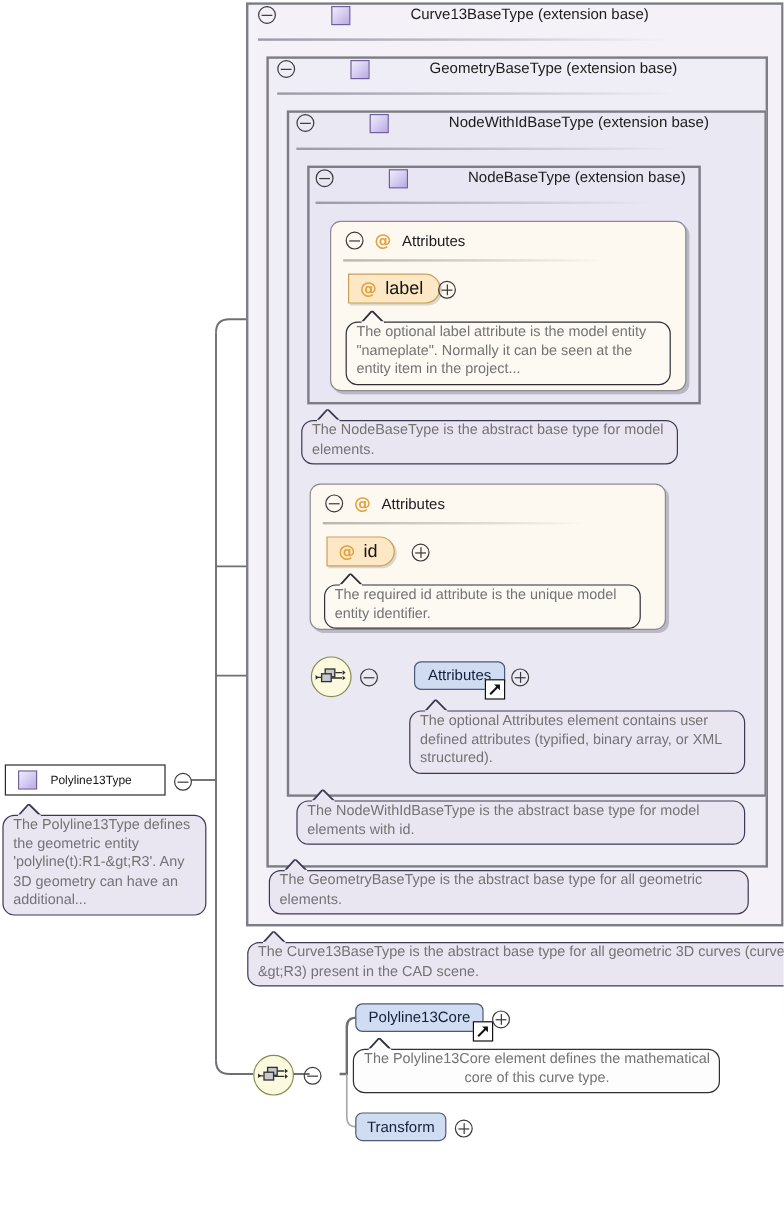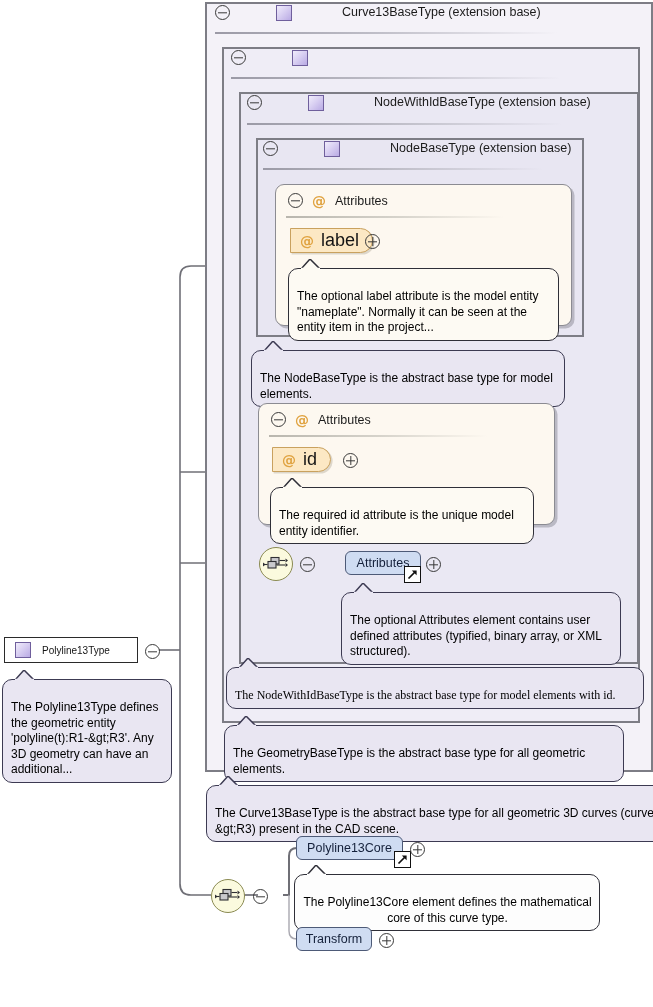--- a/index.html
+++ b/index.html
@@ -42,41 +42,41 @@
   .at-sym{color:#e0a341;font-size:14px;font-weight:bold;line-height:1;font-family:"DejaVu Sans",sans-serif;}
   .at-hd-txt{font-size:12.5px;color:#1b1b1b;}
   .attr-rule{position:absolute;height:2px;
     background:linear-gradient(to right,#b9b6ae 0%,#d5d2ca 50%,rgba(240,237,230,0) 100%);}
 
   
   .attrpill{position:absolute;box-sizing:border-box;height:25px;
     background:#fce8c4;border:1.4px solid #c9a15e;
     border-radius:0 13px 13px 0;display:flex;align-items:center;gap:7px;
     padding:0 13px 0 9px;box-shadow:1.6px 1.6px 0 rgba(150,140,120,.30);}
-  .attrpill .nm{font-size:18px;color:#141414;}
+  .attrpill .nm{font-size:15px;color:#141414;}
 
   
   .elbox{position:absolute;box-sizing:border-box;height:24px;
     background:#cfdcf2;border:1.4px solid #4d5a77;border-radius:6px;
     display:flex;align-items:center;justify-content:center;padding:0 9px;
     font-size:12.5px;color:#14203a;white-space:nowrap;}
   .extbadge{position:absolute;width:17px;height:17px;box-sizing:border-box;
     background:#ffffff;border:1.6px solid #101010;
     display:flex;align-items:center;justify-content:center;
     font-size:12px;line-height:1;color:#101010;}
 
   
   .seq{position:absolute;width:32px;height:32px;border-radius:50%;
     background:#fbfade;border:1.6px solid #8a8a52;}
   .seq svg{position:absolute;left:0;top:0;}
 
   
   .cal{position:absolute;box-sizing:border-box;border:1.5px solid #3d3d46;
-    border-radius:10px;padding:20px 7px 4px 8px;
-    font-size:12px;line-height:15.5px;color:#000000;}
+    border-radius:10px;padding:0 7px 4px 8px;
+    font-size:12px;line-height:15.5px;color:#737373;}
   .cal.purple{background:#e9e6f2;border-color:#3c3a52;}
   .cal.cream{background:#fdfaf3;border-color:#2f2f38;}
   .cal.white{background:#fdfdfd;border-color:#2f2f38;text-align:center;}
   .cal svg.tailsvg{position:absolute;top:-10px;left:12px;}
 
   
   .typebox{position:absolute;box-sizing:border-box;background:#ffffff;
     border:1.6px solid #2a2a2a;display:flex;align-items:center;gap:11px;
     padding:0 10px;font-size:10px;color:#141414;}
 
@@ -133,20 +133,21 @@
     <span class="tsq" style="margin-left:10px;"></span>
     <span class="ctr-title" style="margin-left:14px;">Curve13BaseType (extension base)</span>
   </div>
   <div class="ctr-rule" style="left:215px;top:32px;width:342px;"></div>
 
   <div class="ctr lvl2" style="left:222px;top:47px;width:418px;height:676px;">
   </div>
   <div class="ctr-hd" style="left:231px;top:50px;width:400px;">
     <span class="tgl"></span>
     <span class="tsq" style="margin-left:10px;"></span>
+    <span class="ctr-title" style="margin-left:14px;">GeometryBaseType (extension base)</span>
   </div>
   <div class="ctr-rule" style="left:231px;top:77px;width:330px;"></div>
 
   <div class="ctr lvl3" style="left:239px;top:92px;width:400px;height:572px;">
   </div>
   <div class="ctr-hd" style="left:247px;top:95px;width:380px;">
     <span class="tgl"></span>
     <span class="tsq" style="margin-left:10px;"></span>
     <span class="ctr-title" style="margin-left:14px;">NodeWithIdBaseType (extension base)</span>
   </div>
@@ -261,21 +262,21 @@
   <div class="tgl" style="position:absolute;left:145px;top:644px;"></div>
 
   <div class="cal purple" style="left:2px;top:679px;width:170px;">
     <svg class="tailsvg" width="20" height="11" viewBox="0 0 20 11">
       <path d="M0,10 L9,0 L19,10" fill="#e9e6f2" stroke="#3c3a52" stroke-width="1.5"></path>
       <path d="M0,10 H19" stroke="#e9e6f2" stroke-width="2.4"></path>
     </svg>
     <span>The Polyline13Type defines the geometric entity 'polyline(t):R1-&amp;gt;R3'. Any 3D geometry can have an additional...</span>
   </div>
 
-  <div class="cal purple" style="left:226px;top:667px;width:418px;font-family:Liberation Serif, serif;">
+  <div class="cal purple" style="left:247px;top:667px;width:374px;">
     <svg class="tailsvg" width="20" height="11" viewBox="0 0 20 11">
       <path d="M0,10 L9,0 L19,10" fill="#e9e6f2" stroke="#3c3a52" stroke-width="1.5"></path>
       <path d="M0,10 H19" stroke="#e9e6f2" stroke-width="2.4"></path>
     </svg>
     <span>The NodeWithIdBaseType is the abstract base type for model elements with id.</span>
   </div>
 
   <div class="cal purple" style="left:224px;top:725px;width:400px;">
     <svg class="tailsvg" width="20" height="11" viewBox="0 0 20 11">
       <path d="M0,10 L9,0 L19,10" fill="#e9e6f2" stroke="#3c3a52" stroke-width="1.5"></path>

